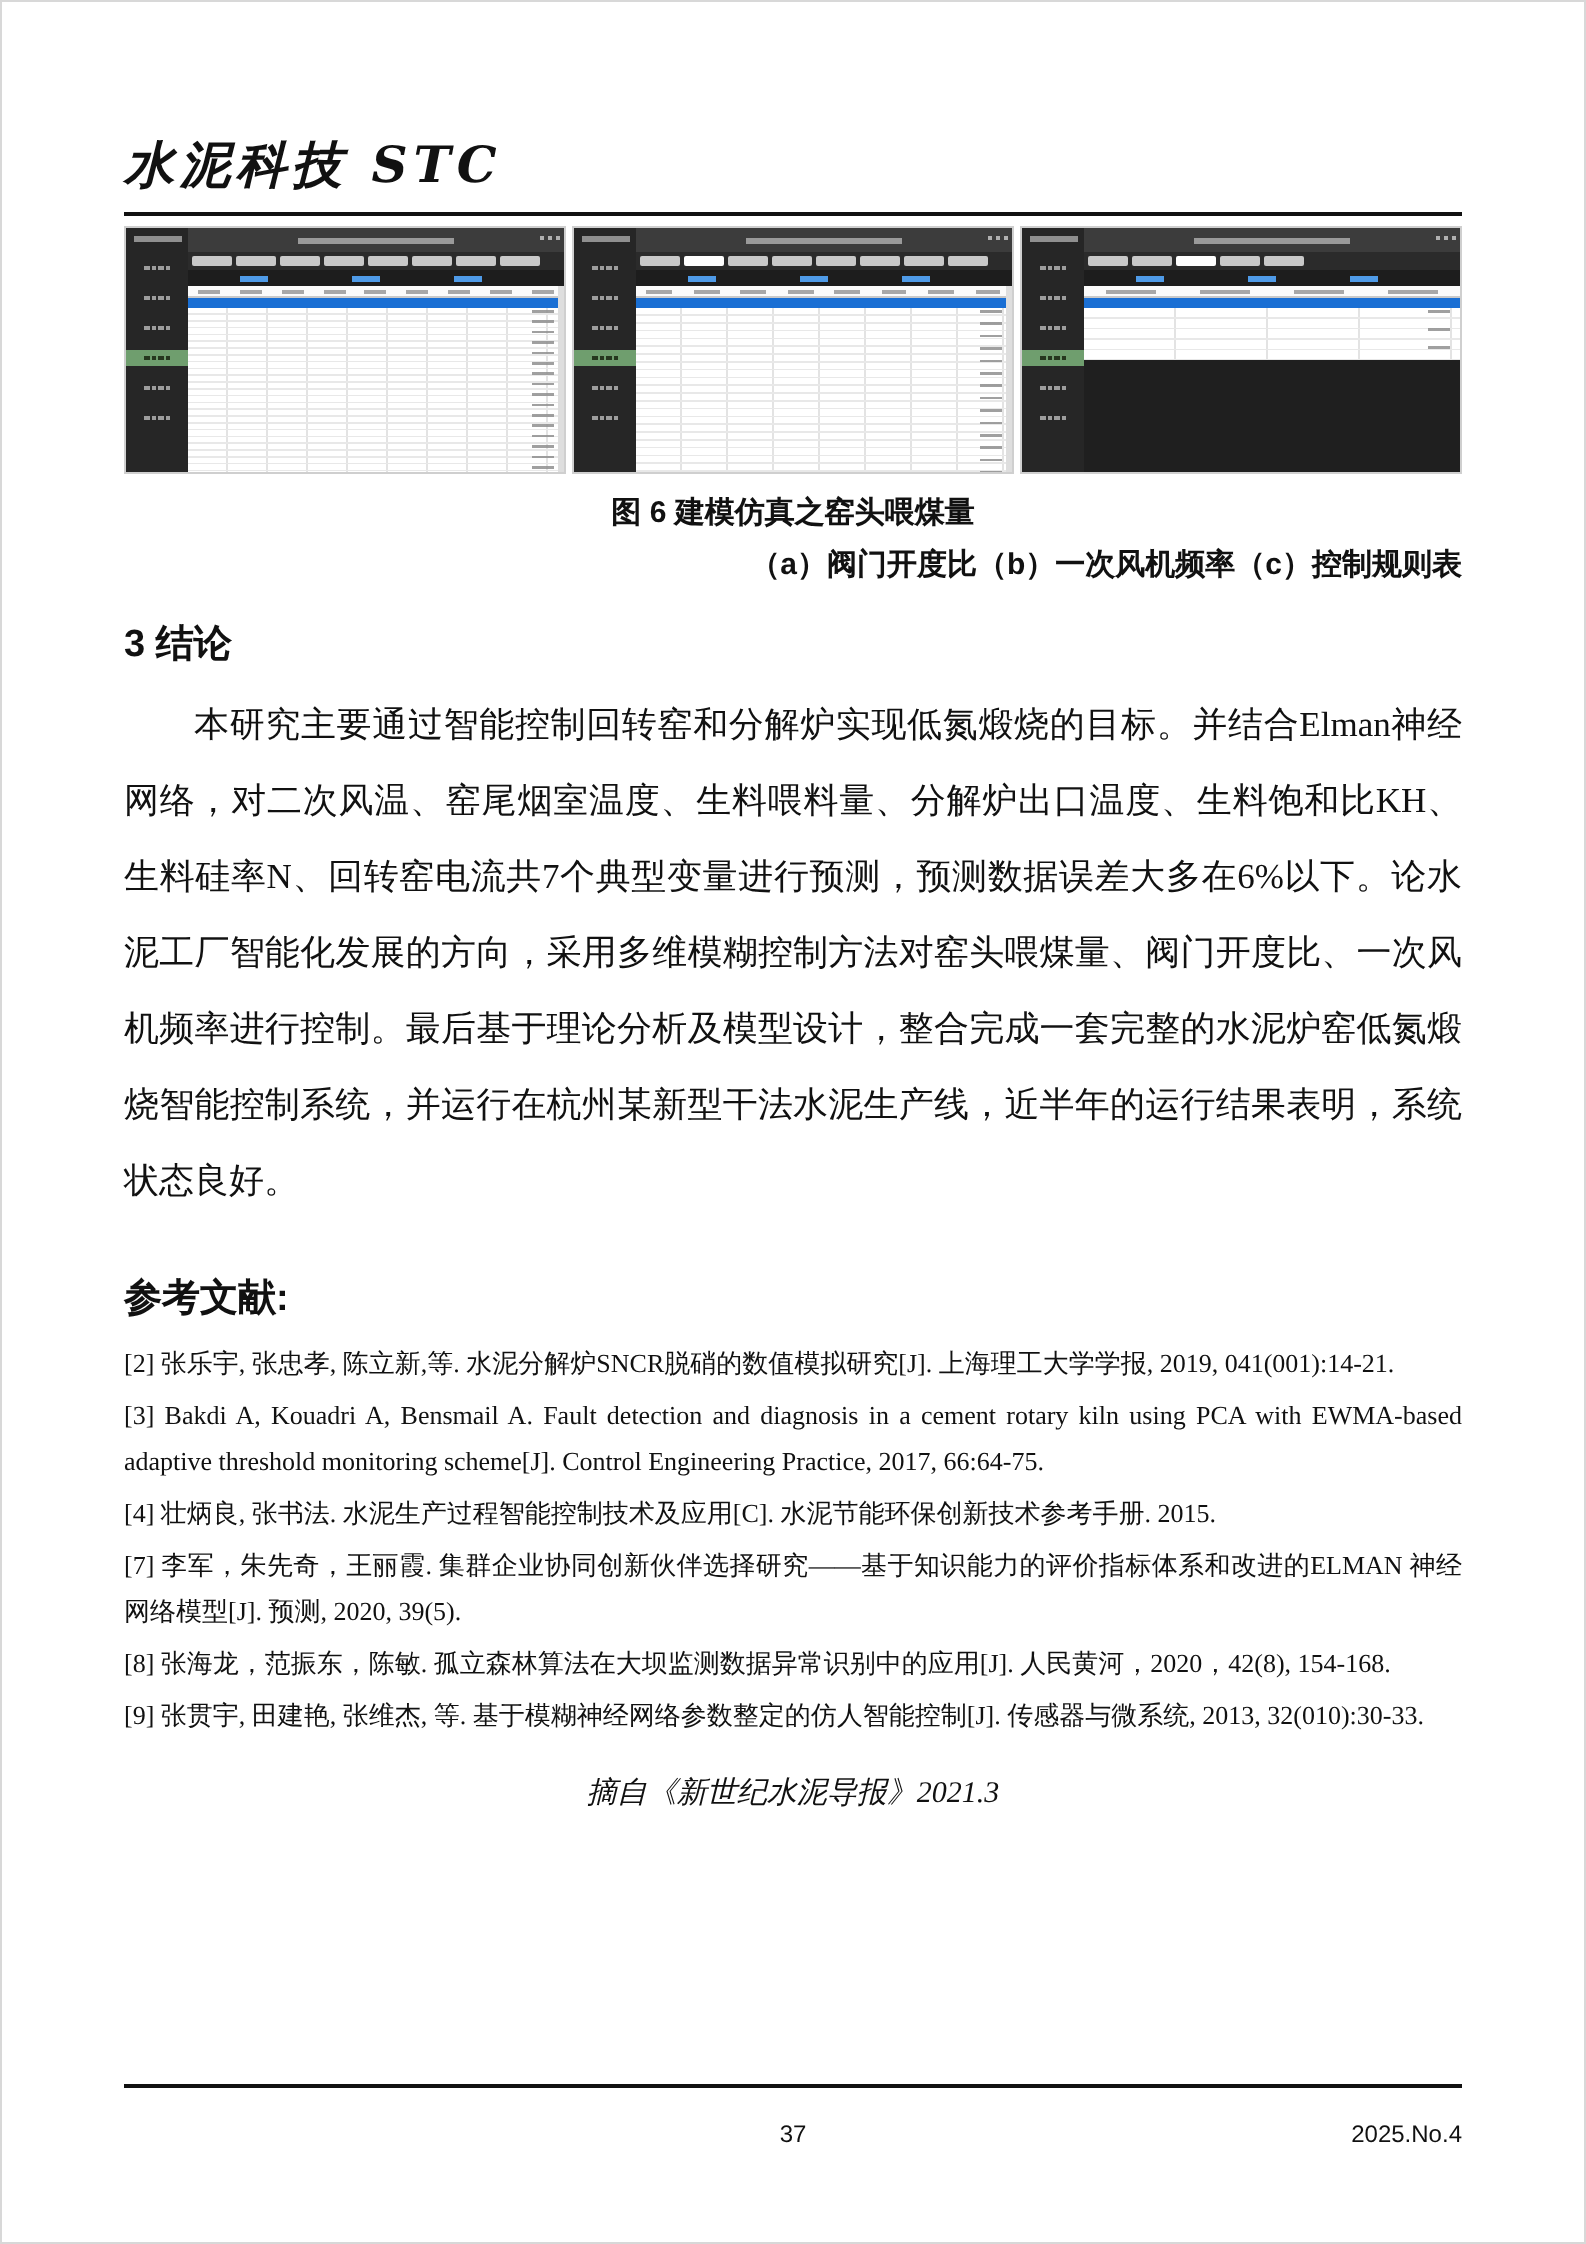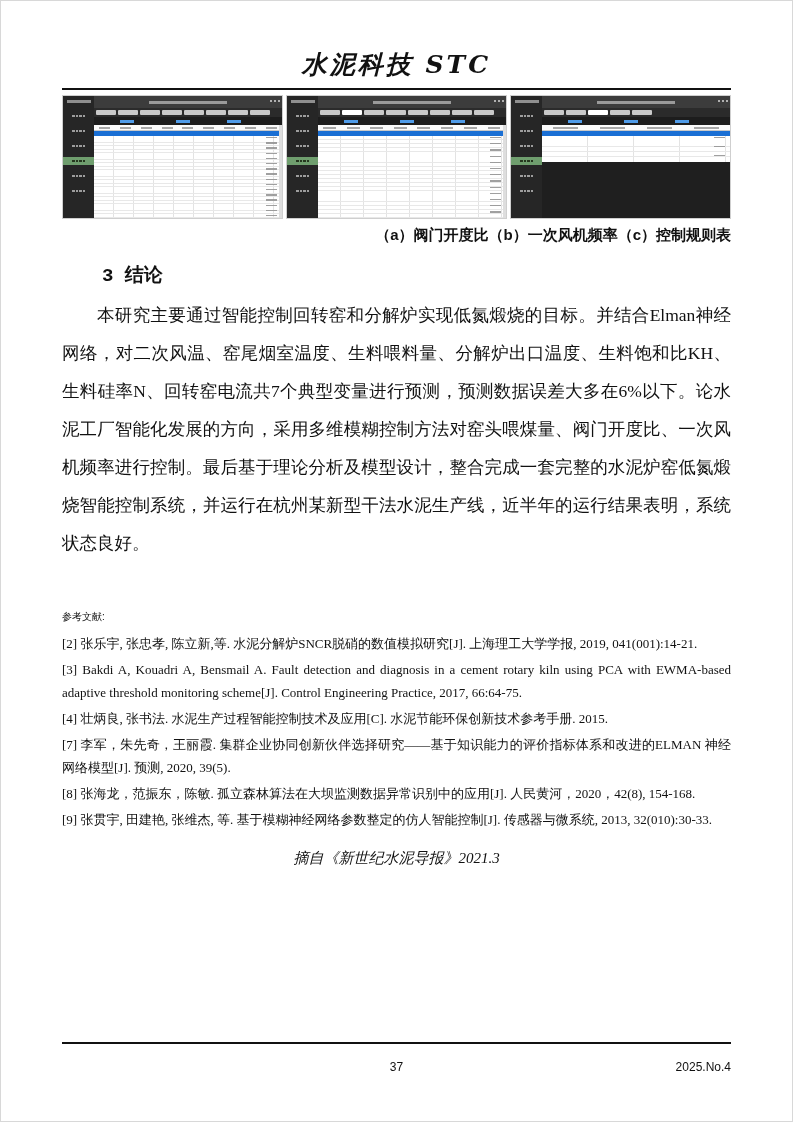--- a/index.html
+++ b/index.html
@@ -10,22 +10,22 @@
     background: #ffffff;
     box-shadow: inset 0 0 0 1px #d8d8d8;
     font-family: "Liberation Serif", serif;
     color: #111;
     overflow: hidden;
   }
   .page { padding: 0 62px; }
 
   
   .journal-title {
-    margin-top: 48px;
-    text-align: center;
+    margin-top: 66px;
+    text-align: left;
     font-family: "DejaVu Serif", serif;
     font-style: italic;
     font-weight: bold;
     font-size: 25px;
     letter-spacing: 3px;
   }
   .header-rule { margin-top: 7px; border-bottom: 2.5px solid #111; }
 
   
   .shots { margin-top: 5px; display: flex; gap: 3px; height: 124px; }
@@ -56,29 +56,29 @@
   .mini-thead .h { height: 2px; background: #a8a8a8; margin: 0 auto; }
   .mini-selrow { height: 5px; }
   .mini-rows { flex: 1; position: relative; }
   .mini-values { position: absolute; right: 5px; top: 1px; bottom: 0; width: 11px; opacity: .85; }
   .mini-scrollbar { position: absolute; right: 0; top: 0; bottom: 0; width: 3px; background: #dedede; }
   .mini-darkrest { flex: 1; }
 
   
   .fig-caption-1 { margin-top: 10px; text-align: center; font-family: "Liberation Sans", sans-serif; font-weight: bold; font-size: 15px; }
   .fig-caption-2 { margin-top: 7px; text-align: right; font-family: "Liberation Sans", sans-serif; font-weight: bold; font-size: 15px; }
-  .section-heading { margin-top: 17px; font-family: Liberation Mono, monospace; font-weight: bold; font-size: 19px; margin-left: 40px; }
+  .section-heading { margin-top: 17px; font-family: Liberation Sans, sans-serif; font-weight: bold; font-size: 19px; }
   .body-par {
     margin-top: 8px;
     font-size: 17.5px;
     line-height: 38px;
     text-align: justify;
     text-indent: 2em;
   }
-  .refs-heading { margin-top: 48px; font-family: "Liberation Sans", sans-serif; font-weight: normal; font-size: 10px; }
+  .refs-heading { margin-top: 27px; font-family: "Liberation Sans", sans-serif; font-weight: bold; font-size: 19px; }
   .refs { margin-top: 8px; }
   .refs p { font-size: 13px; line-height: 23px; text-align: justify; margin-bottom: 3px; }
   .source-note { margin-top: 18px; font-style: italic; font-size: 15px; text-align: center; }
 
   
   .footer { position: absolute; left: 62px; right: 62px; bottom: 44px; }
   .footer-rule { border-bottom: 2.5px solid #111; }
   .footer-row { position: relative; height: 18px; margin-top: 16px; font-family: "Liberation Sans", sans-serif; font-size: 12px; }
   .footer-page { position: absolute; left: 0; right: 0; text-align: center; }
   .footer-issue { position: absolute; right: 0; }
@@ -336,20 +336,21 @@
               <div class="mini-rows" style="background-image: repeating-linear-gradient(transparent 0px, transparent 4.5px, rgb(232, 232, 232) 4.5px, rgb(232, 232, 232) 5.3px), repeating-linear-gradient(90deg, transparent 0px, transparent 45px, rgb(227, 227, 227) 45px, rgb(227, 227, 227) 46px);">
                 <div class="mini-values" style="background-image: repeating-linear-gradient(rgb(143, 143, 143) 0px, rgb(143, 143, 143) 1.3px, transparent 1.3px, transparent 9px);"></div>
               </div>
             </div>
             <div class="mini-darkrest" style="background: rgb(31, 31, 31);"></div>
           </div>
         </div>
       </div>
   </div>
 
+  <div class="fig-caption-1">图 6 建模仿真之窑头喂煤量</div>
   <div class="fig-caption-2">（a）阀门开度比（b）一次风机频率（c）控制规则表</div>
 
   <div class="section-heading">3 结论</div>
   <p class="body-par">本研究主要通过智能控制回转窑和分解炉实现低氮煅烧的目标。并结合Elman神经网络，对二次风温、窑尾烟室温度、生料喂料量、分解炉出口温度、生料饱和比KH、生料硅率N、回转窑电流共7个典型变量进行预测，预测数据误差大多在6%以下。论水泥工厂智能化发展的方向，采用多维模糊控制方法对窑头喂煤量、阀门开度比、一次风机频率进行控制。最后基于理论分析及模型设计，整合完成一套完整的水泥炉窑低氮煅烧智能控制系统，并运行在杭州某新型干法水泥生产线，近半年的运行结果表明，系统状态良好。</p>
 
   <div class="refs-heading">参考文献:</div>
   <div class="refs">
     <p>[2] 张乐宇, 张忠孝, 陈立新,等. 水泥分解炉SNCR脱硝的数值模拟研究[J]. 上海理工大学学报, 2019, 041(001):14-21.</p>
     <p>[3] Bakdi A,  Kouadri A,  Bensmail A. Fault detection and diagnosis in a cement rotary kiln using PCA with EWMA-based adaptive threshold monitoring scheme[J]. Control Engineering Practice, 2017, 66:64-75.</p>
     <p>[4] 壮炳良, 张书法. 水泥生产过程智能控制技术及应用[C]. 水泥节能环保创新技术参考手册. 2015.</p>

